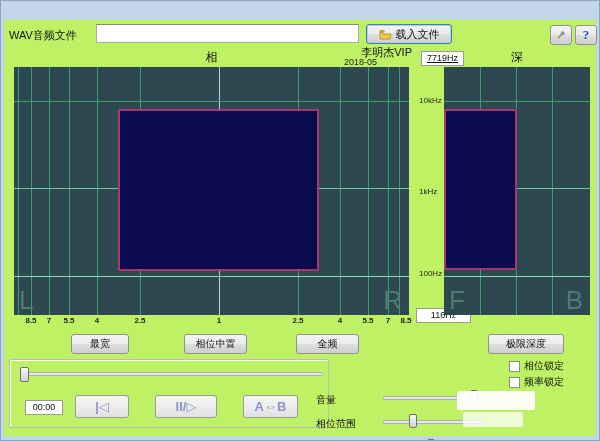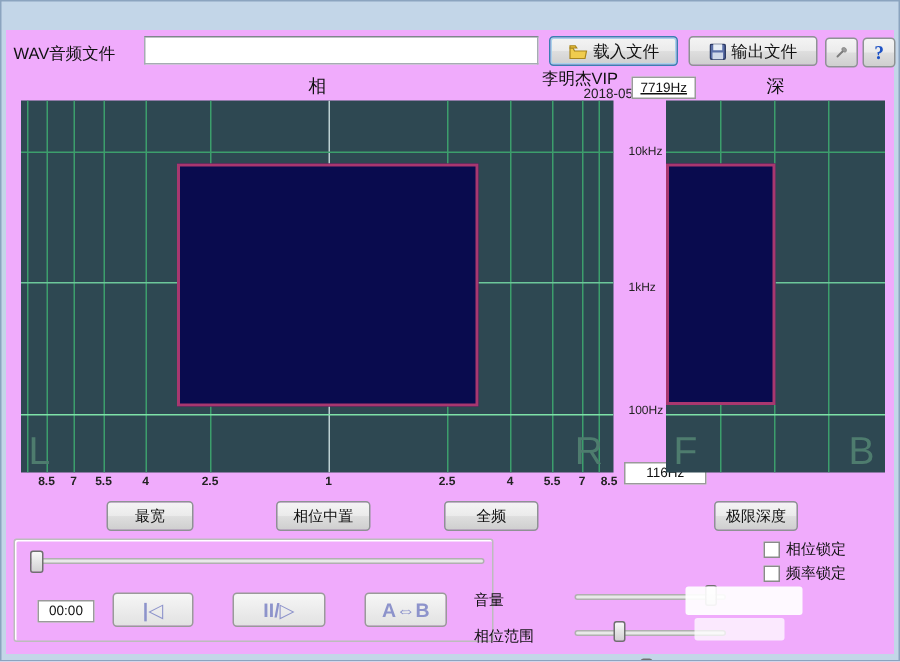--- a/index.html
+++ b/index.html
@@ -10,21 +10,21 @@
   .title-icon{position:absolute;left:6px;top:4px;width:11px;height:11px;border-radius:2px;
     background:linear-gradient(135deg,#c0392b,#6e1f14);border:1px solid #4a150d;}
   .title-text{position:absolute;left:22px;top:3px;font-size:11px;color:#1c1c1c;}
   .winbtns{position:absolute;right:2px;top:0;display:flex;}
   .winbtn{height:14px;margin-left:1px;border:1px solid #6f87a0;border-top:none;
     border-radius:0 0 3px 3px;background:linear-gradient(#fdfdfd,#cdd9e4 50%,#b4c4d4 50%,#d6e2ee);
     font-size:8px;color:#41576d;text-align:center;line-height:13px;}
   .winbtn.min{width:27px;} .winbtn.max{width:22px;}
   .winbtn.close{width:22px;background:linear-gradient(#f3b0a4,#d86c5c 45%,#b83b2c 50%,#d9705f);
     color:#fff;font-weight:bold;border-color:#7e2317;}
-  .client{position:absolute;left:3px;top:19px;right:3px;bottom:4px;background:#f0abfc;}
+  .client{position:absolute;left:3px;top:19px;right:3px;bottom:4px;background:#bef264;}
   
   .lbl{position:absolute;font-size:11px;color:#111;}
   .file-input{position:absolute;left:92px;top:4px;width:263px;height:19px;border:1px solid #a5acb2;
     border-top-color:#7f868c;background:#fff;font-size:11px;padding:0 3px;}
   .btn{position:absolute;height:20px;border:1px solid #8e9294;border-radius:3px;
     background:linear-gradient(#f4f4f4,#ebebeb 48%,#dedede 52%,#cfcfcf);
     font-size:11px;color:#111;display:flex;align-items:center;justify-content:center;gap:4px;cursor:default;}
   .btn.default{border:1px solid #3c7fb1;box-shadow:0 0 0 1px #a9d0ea inset;}
   .smallbtn{font-size:12px;}
   .help-q{color:#1f53c5;font-weight:bold;font-size:13px;font-family:"Liberation Serif",serif;}
@@ -66,42 +66,34 @@
 
     <div class="lbl" style="left:5px;top:8px;">WAV音频文件</div>
     <input class="file-input" value="" style="">
     <button class="btn default" style="left:362px;top:4px;width:86px;">
       <svg width="13" height="11" viewBox="0 0 13 11">
         <path d="M1 3 L1 10 L11 10 L12 5 L4 5 L3 3 Z" fill="#f0cc4e" stroke="#a9861d" stroke-width="0.8"></path>
         <path d="M1 3 L1 1.5 L4.5 1.5 L5.5 3 Z" fill="#e8bf3a" stroke="#a9861d" stroke-width="0.8"></path>
       </svg>
       <span>载入文件</span>
     </button>
-    <button class="btn" style="left:455px;top:4px;width:86px;">
-      <svg width="11" height="11" viewBox="0 0 11 11">
-        <rect x="0.5" y="0.5" width="10" height="10" rx="1" fill="#5b6fa8" stroke="#2e3c66"></rect>
-        <rect x="2.5" y="0.5" width="6" height="4" fill="#e8eef5"></rect>
-        <rect x="2" y="6" width="7" height="4.5" fill="#cfd8e8"></rect>
-      </svg>
-      <span>输出文件</span>
-    </button>
     <button class="btn smallbtn" style="left:546px;top:5px;width:22px;">
       <svg width="12" height="12" viewBox="0 0 12 12">
         <path d="M2 10 L7 5" stroke="#7d7d7d" stroke-width="2" stroke-linecap="round"></path>
         <path d="M6.2 2.2 a2.6 2.6 0 1 1 3.6 3.6 L7 4.8 Z" fill="#9a9a9a" stroke="#6e6e6e" stroke-width="0.6"></path>
       </svg>
     </button>
     <button class="btn smallbtn" style="left:571px;top:5px;width:22px;">
       <span class="help-q">?</span>
     </button>
 
     <div class="panel-title" style="left:10px;width:395px;">相</div>
     <div class="panel-title" style="left:440px;width:146px;">深</div>
     <div class="wm-name" style="left:349px;top:25px;width:59px;text-align:right;">李明杰VIP</div>
-    <div class="wm-date" style="left:359px;top:37px;width:59px;text-align:right;">2018-05</div>
+    <div class="wm-date" style="left:340px;top:37px;width:59px;">2018-05</div>
     <div class="readout" style="left:417px;top:31px;width:43px;height:15px;text-decoration:underline;">7719Hz</div>
     <div class="readout" style="left:412px;top:288px;width:55px;height:15px;">116Hz</div>
 
     <div class="panel" id="left-panel" style="left: 10px; width: 395px; background: rgb(46, 72, 82);">
         <div class="vline" style="left: 4px; background: rgb(60, 158, 108);"></div>
         <div class="vline" style="left: 17px; background: rgb(60, 158, 108);"></div>
         <div class="vline" style="left: 35px; background: rgb(60, 158, 108);"></div>
         <div class="vline" style="left: 55px; background: rgb(60, 158, 108);"></div>
         <div class="vline" style="left: 83px; background: rgb(60, 158, 108);"></div>
         <div class="vline" style="left: 126px; background: rgb(60, 158, 108);"></div>
@@ -145,21 +137,21 @@
         <div class="tick" style="left: 336px;">4</div>
         <div class="tick" style="left: 364px;">5.5</div>
         <div class="tick" style="left: 384px;">7</div>
         <div class="tick" style="left: 402px;">8.5</div>
       </div>
 
     <div id="preset-row">
         <div class="btn" style="left: 67px; top: 314px; width: 58px; font-size: 10px;">最宽</div>
         <div class="btn" style="left: 180px; top: 314px; width: 63px; font-size: 10px;">相位中置</div>
         <div class="btn" style="left: 292px; top: 314px; width: 63px; font-size: 10px;">全频</div>
-        <div class="btn" style="left: 472px; top: 314px; width: 56px; font-size: 10px;">极限深度</div>
+        <div class="btn" style="left: 484px; top: 314px; width: 76px; font-size: 10px;">极限深度</div>
       </div>
 
     <div class="groupbox">
       <div class="slider-track" style="left:10px;top:12px;width:303px;"></div>
       <div class="slider-thumb" style="left:10px;top:7px;"></div>
       <div class="timebox" style="left:15px;top:40px;width:38px;height:15px;">00:00</div>
       <div id="player-buttons">
           <div class="pbtn" style="left: 65px; top: 35px; width: 54px;">|◁</div>
           <div class="pbtn" style="left: 145px; top: 35px; width: 62px;">II/▷</div>
           <div class="pbtn" style="left: 233px; top: 35px; width: 55px;">A⇔B</div>

